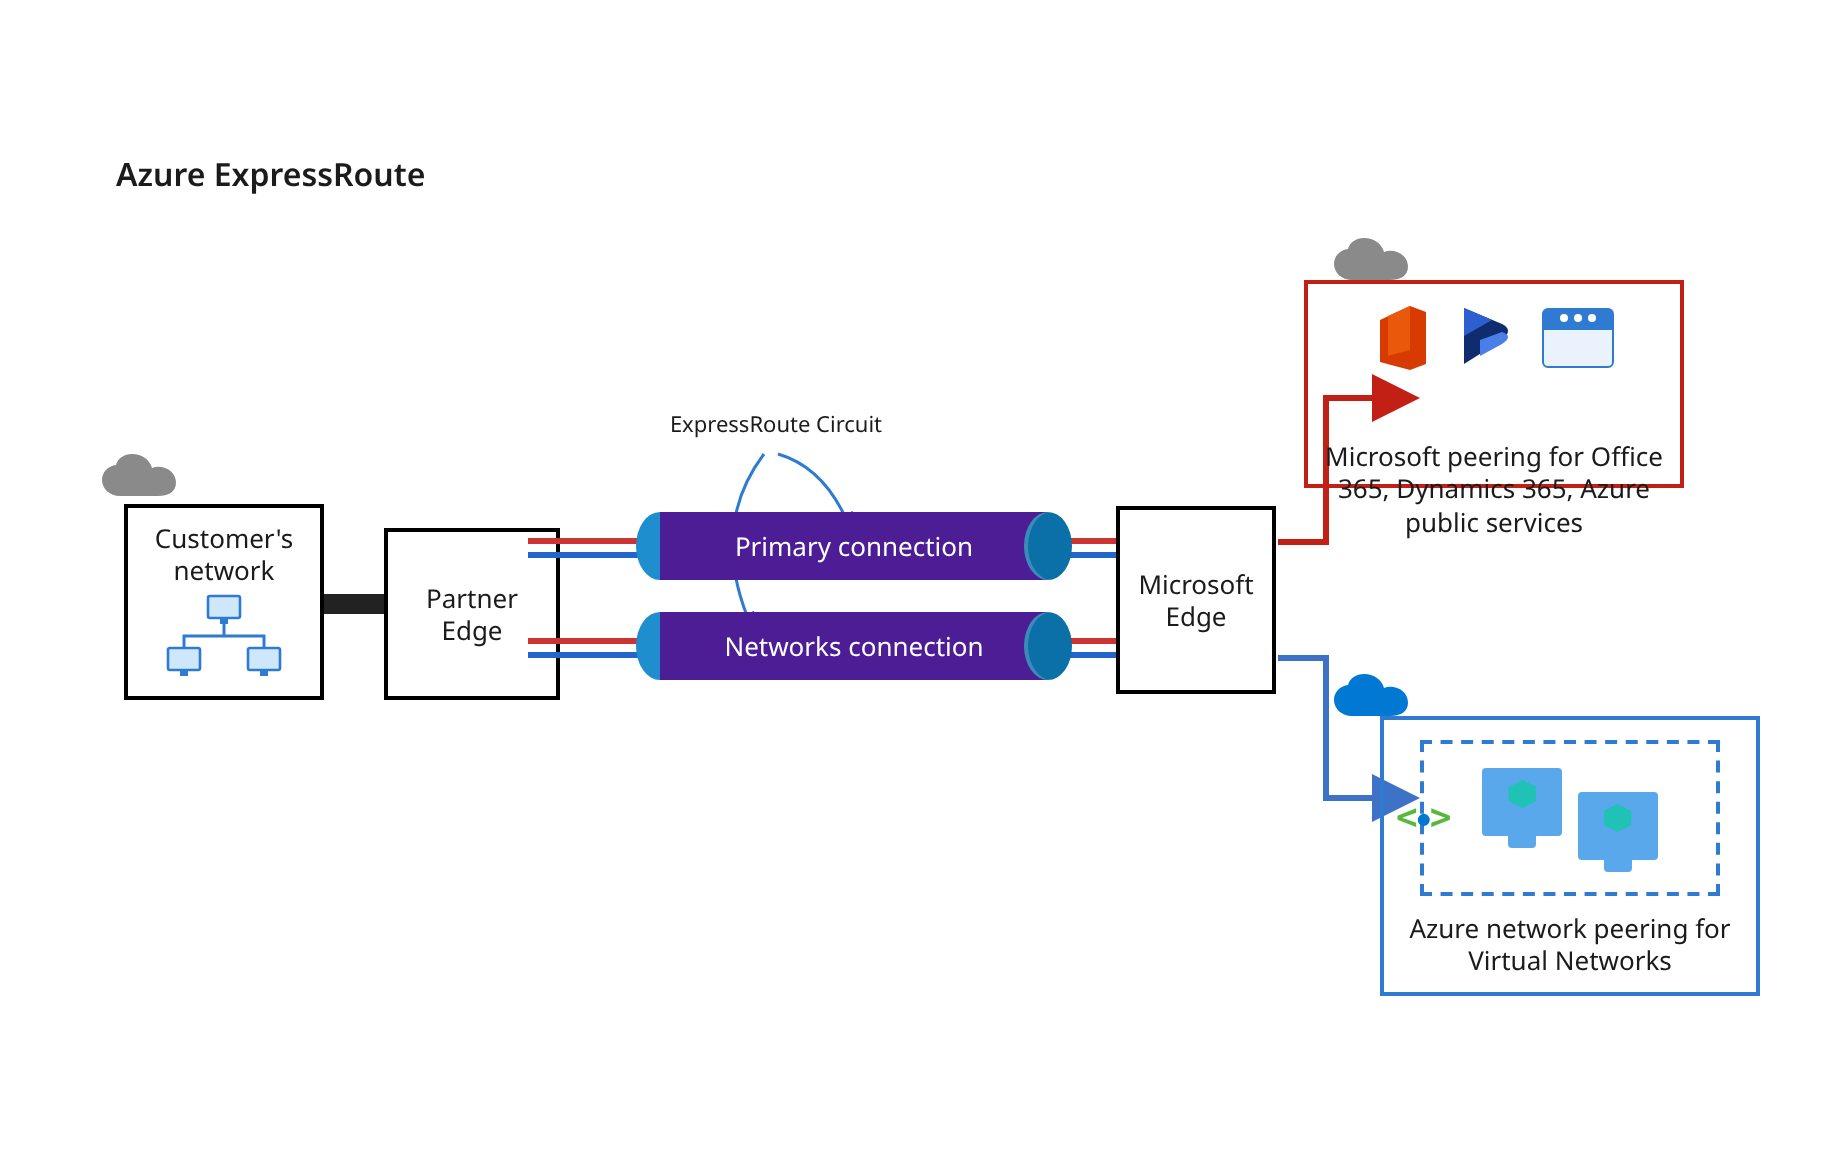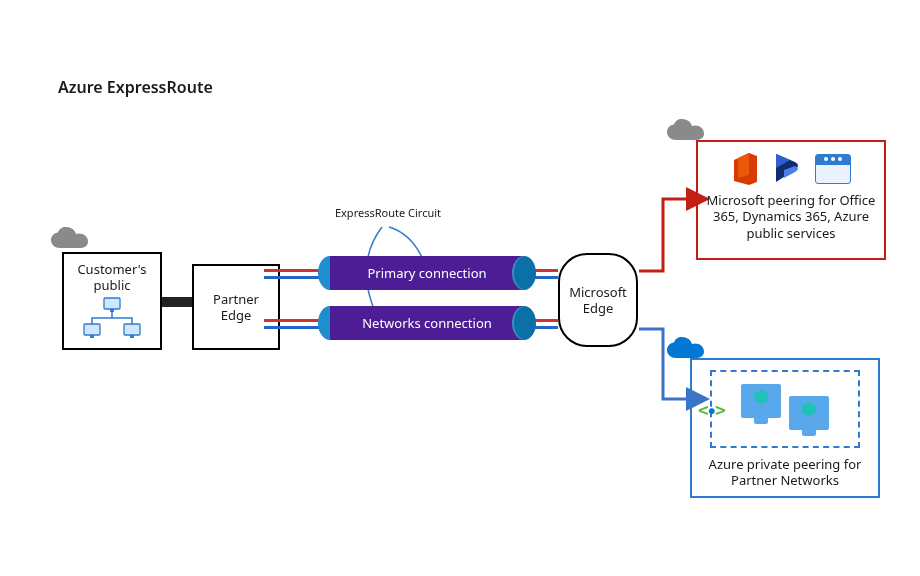--- a/index.html
+++ b/index.html
@@ -108,21 +108,21 @@
 </head>
 <body>
 
 <div class="title">Azure ExpressRoute</div>
 
 <svg class="cloud-icon" style="left:48px; top:226px; width:44px; height:28px;" viewBox="0 0 44 28">
   <path d="M12 22c-5 0-9-3.5-9-8 0-4 3-7 7-7.5C11 3 14 1 18 1c5 0 9 3 10 7 1-0.4 2-0.6 3-0.6 5 0 9 3.3 9 8S36 22 31 22H12z" fill="#8a8a8a"></path>
 </svg>
 
 <div class="box" style="left:62px; top:252px; width:100px; height:98px;">
-  <div>Customer's public</div>
+  <div>Customer's network</div>
   <svg class="net-diagram" width="66" height="44" viewBox="0 0 66 44">
     <g fill="#cfe7fb" stroke="#2f7bd1" stroke-width="1.3">
       <rect x="25" y="1" width="16" height="11" rx="1"></rect>
       <rect x="5" y="27" width="16" height="11" rx="1"></rect>
       <rect x="45" y="27" width="16" height="11" rx="1"></rect>
     </g>
     <g fill="#2f7bd1">
       <rect x="31" y="12" width="4" height="3"></rect>
       <rect x="11" y="38" width="4" height="3"></rect>
       <rect x="51" y="38" width="4" height="3"></rect>
@@ -169,21 +169,21 @@
 </div>
 
 <div class="cylinder" style="left:318px; top:306px; width:218px;">
   <div class="cyl-cap-left"></div>
   <div class="cyl-body">
       <span>Networks connection</span>
     </div>
   <div class="cyl-cap-right"></div>
 </div>
 
-<div class="box" style="left:558px; top:253px; width:80px; height:94px;border-radius:29px;">
+<div class="box" style="left:558px; top:253px; width:80px; height:94px;">
   <div>Microsoft Edge</div>
 </div>
 
 <svg class="conn-arrow-svg" style="left:638px; top:193px; width:72px; height:80px;">
   <defs>
       <marker id="ar" markerWidth="9" markerHeight="9" refX="6" refY="4" orient="auto">
         <path d="M0 0 L8 4 L0 8 z" fill="#c22014"></path>
       </marker>
     </defs>
   <path d="M1 78 L25 78 L25 6 L66 6" fill="none" stroke="#c22014" stroke-width="3" marker-end="url(#ar)"></path>
@@ -195,21 +195,21 @@
         <path d="M0 0 L8 4 L0 8 z" fill="#3d72c6"></path>
       </marker>
     </defs>
   <path d="M1 2 L25 2 L25 72 L66 72" fill="none" stroke="#3d72c6" stroke-width="3" marker-end="url(#ab)"></path>
 </svg>
 
 <svg class="cloud-icon" style="left:664px; top:118px; width:44px; height:28px;" viewBox="0 0 44 28">
   <path d="M12 22c-5 0-9-3.5-9-8 0-4 3-7 7-7.5C11 3 14 1 18 1c5 0 9 3 10 7 1-0.4 2-0.6 3-0.6 5 0 9 3.3 9 8S36 22 31 22H12z" fill="#8a8a8a"></path>
 </svg>
 
-<div class="dest-box" style="left:696px; top:140px; width:190px; height:120px; border:2px solid #c22014;">
+<div class="dest-box" style="left:652px; top:140px; width:190px; height:104px; border:2px solid #c22014;gap:28px;">
   <div class="dest-icons">
 
     <svg width="28" height="34" viewBox="0 0 28 34">
       <path d="M18 1 L26 4 V30 L18 33 L3 29 V8 Z" fill="#d83b01"></path>
       <path d="M18 1 L7 6 V26 L18 23 Z" fill="#ea580c"></path>
     </svg>
 
     <svg width="28" height="34" viewBox="0 0 28 34">
       <path d="M3 2 L22 10 Q28 13 22 18 L3 30 Z" fill="#0f2c6e"></path>
       <path d="M3 2 L17 8 L3 16 Z" fill="#2d5fd0"></path>
@@ -237,14 +237,14 @@
   <div class="vm-area" style="margin-top:10px;">
 
     <div class="peering-brackets" style="left:-14px; top:50%; transform:translateY(-50%); font-size:18px;">
       <span style="color:#59b83a;">&lt;</span><span style="color:#0078d4; font-size:10px; vertical-align:2px;">●</span><span style="color:#59b83a;">&gt;</span>
     </div>
     <div style="position:relative;">
       <span class="vm-tile" style="display:inline-block; margin-right:4px; position:relative; top:-6px;"><span class="cube"></span></span>
       <span class="vm-tile" style="display:inline-block; position:relative; top:6px;"><span class="cube"></span></span>
     </div>
   </div>
-  <div class="dest-text" style="padding:0 8px;">Azure private peering for Partner Networks</div>
+  <div class="dest-text" style="padding:0 8px;">Azure network peering for Virtual Networks</div>
 </div>
 
 </body></html>

